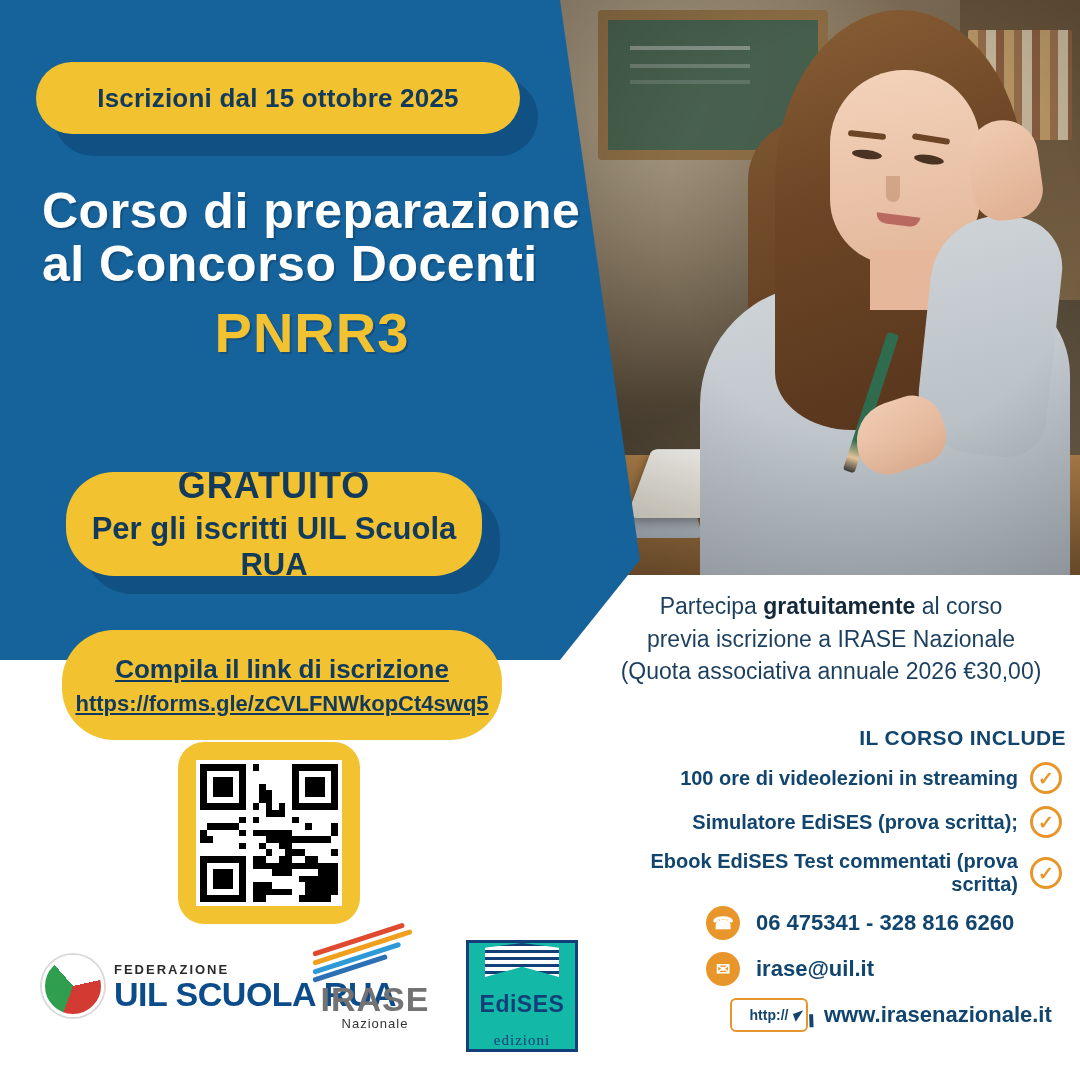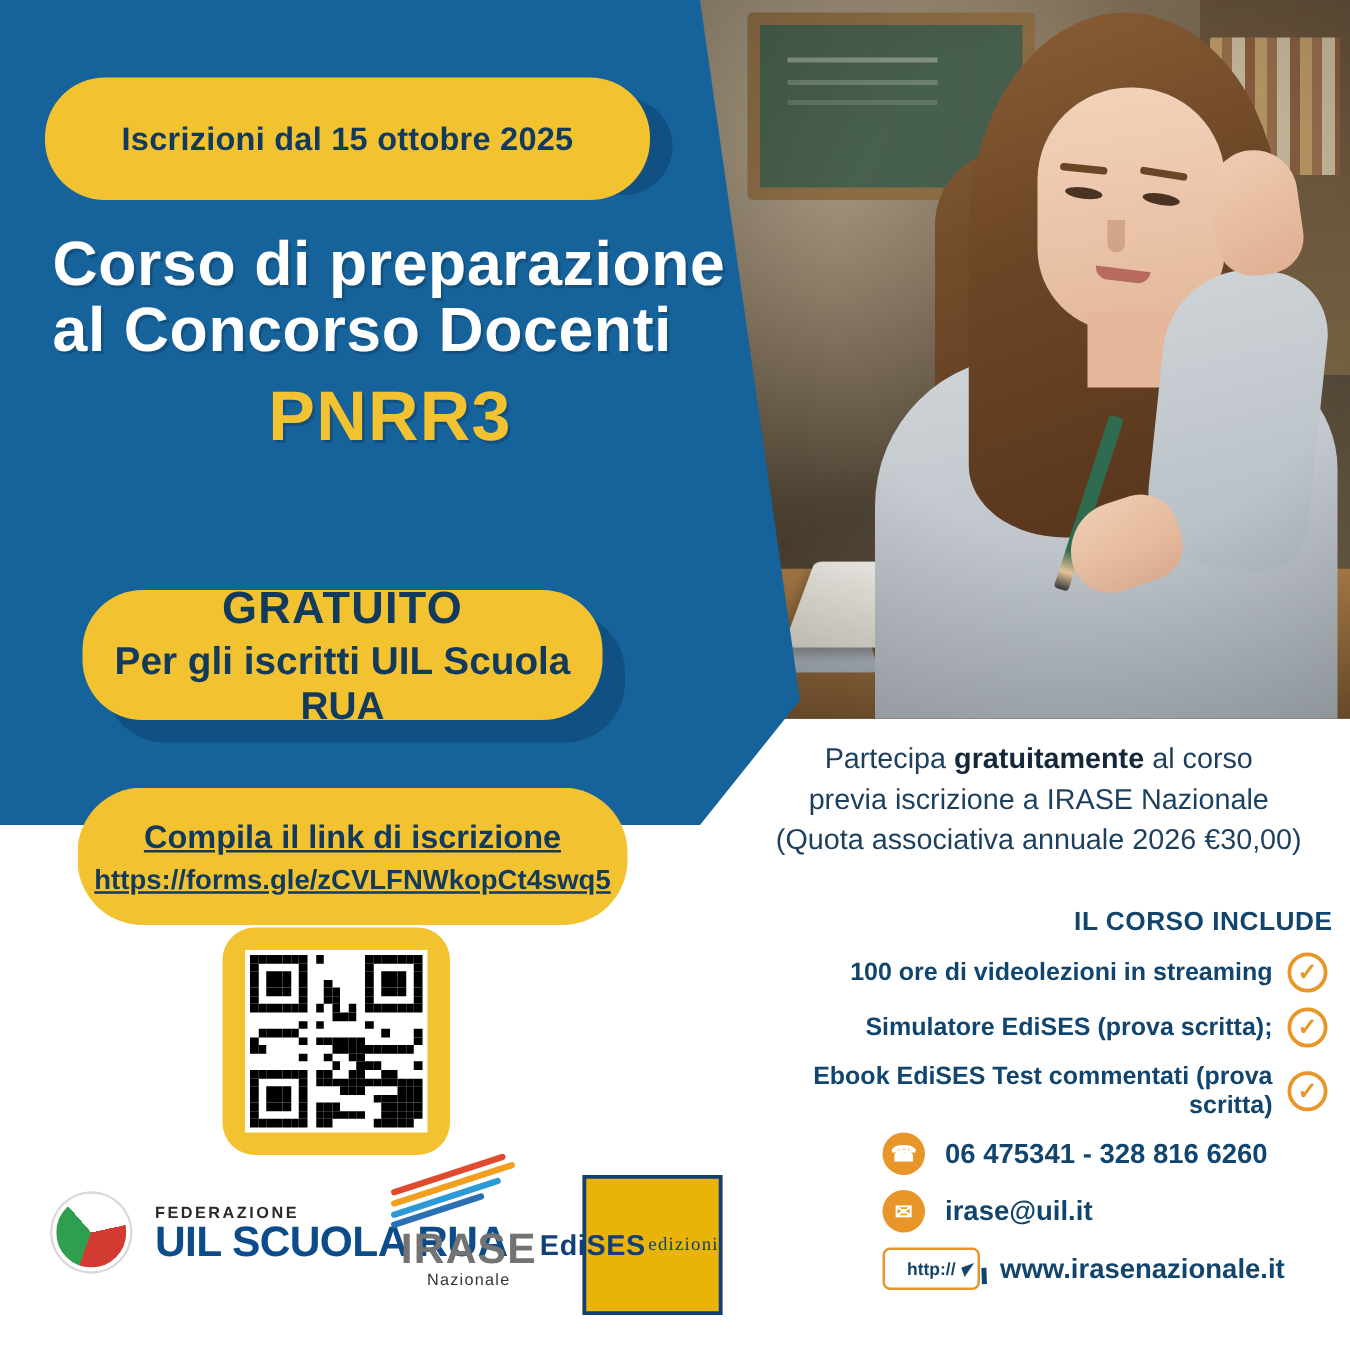--- a/index.html
+++ b/index.html
@@ -169,21 +169,21 @@
     align-items: center; justify-content: center;
     text-align: center;
     color: #123a5c;
   }
   .pill-shadow {
     position: absolute;
     background: rgba(10,60,100,0.45);
     border-radius: 48px;
   }
 
-  #pill-iscrizioni { left: 36px; top: 62px; width: 484px; height: 98px; }
+  #pill-iscrizioni { left: 36px; top: 62px; width: 484px; height: 72px; }
   #pill-iscrizioni-shadow { left: 54px; top: 78px; width: 484px; height: 78px; }
   #pill-iscrizioni .t { font-size: 26px; font-weight: bold; letter-spacing: .2px; }
 
   #pill-gratuito { left: 66px; top: 472px; width: 416px; height: 104px; }
   #pill-gratuito-shadow { left: 84px; top: 490px; width: 416px; height: 104px; }
   #pill-gratuito .t1 { font-size: 36px; font-weight: bold; letter-spacing: 1px; }
   #pill-gratuito .t2 { font-size: 31px; font-weight: bold; margin-top: 4px; }
 
   #pill-link { left: 62px; top: 630px; width: 440px; height: 110px; border-radius: 52px; }
   #pill-link .t1 { font-size: 26px; font-weight: bold; text-decoration: underline; }
@@ -256,37 +256,38 @@
     width: 34px; height: 34px; border-radius: 50%;
     background: #e8962a; color: #fff;
     display: flex; align-items: center; justify-content: center;
     font-size: 17px; flex: 0 0 auto;
   }
   .web-box {
     width: 78px; height: 34px; border: 2px solid #e8962a; border-radius: 6px;
     display: flex; align-items: center; justify-content: center;
     color: #12456e; font-size: 14px; font-weight: bold; background: #fff;
     position: relative;
+    margin-left: 24px;
   }
   .cursor {
     position: absolute; left: 62px; top: 12px;
     width: 0; height: 0;
     border-left: 11px solid #12456e;
     border-bottom: 8px solid transparent;
     transform: rotate(-20deg);
   }
   .cursor::after {
     content: ""; position: absolute; left: 2px; top: 6px;
     width: 4px; height: 13px; background: #12456e; transform: rotate(18deg);
   }
 
   
   .logo-uil {
     position: absolute; left: 42px; top: 955px;
-    display: flex; align-items: center; gap: 20px;
+    display: flex; align-items: center; gap: 10px;
   }
   .uil-flag {
     width: 62px; height: 62px; border-radius: 50%;
     background: conic-gradient(from 200deg, #2f9e4f 0 33%, #ffffff 33% 66%, #d33a32 66% 100%);
     border: 3px solid #fff;
     box-shadow: 0 0 0 2px #d9d9d9;
   }
   .uil-text .fed { font-size: 13px; font-weight: bold; color: #2a2a2a; letter-spacing: 2px; }
   .uil-text .main {
     font-size: 34px; font-weight: bold; color: #0c4c8a; letter-spacing: -.5px; line-height: 1;
@@ -306,23 +307,23 @@
   }
   .irase-swoosh span:nth-child(1){ top: 4px; width: 96px; background:#e04a2f; }
   .irase-swoosh span:nth-child(2){ top: 13px; width: 104px; background:#f0a01e; }
   .irase-swoosh span:nth-child(3){ top: 22px; width: 92px; background:#2c9ad6; }
   .irase-swoosh span:nth-child(4){ top: 30px; width: 78px; background:#2b6fb5; }
   .irase-name { font-size: 34px; font-weight: bold; color: #737373; letter-spacing: 1px; line-height: 1; }
   .irase-sub { font-size: 13px; color: #333; letter-spacing: 1px; }
 
   .logo-edises {
     position: absolute; left: 466px; top: 940px;
-    width: 112px; height: 112px; background: #eab308;
-    border: 3px solid #123f78; display: flex; flex-direction: row;
-    align-items: center; justify-content: flex-end; gap: 2px;
+    width: 112px; height: 112px; background: #14b8a6;
+    border: 3px solid #123f78; display: flex; flex-direction: column;
+    align-items: center; justify-content: space-between; gap: 2px;
   }
   .ed-book {
     width: 74px; height: 34px;
     background: repeating-linear-gradient(180deg,#123f78 0 3px, #fff 3px 7px);
     clip-path: polygon(0 100%, 50% 70%, 100% 100%, 100% 14%, 50% 0, 0 14%);
   }
   .ed-name { font-size: 23px; font-weight: bold; color: #123f78; letter-spacing: .5px; }
   .ed-sub { font-size: 15px; color: #123f78; letter-spacing: 1px; font-family: Liberation Serif, serif; }
 </style>
 </head>

